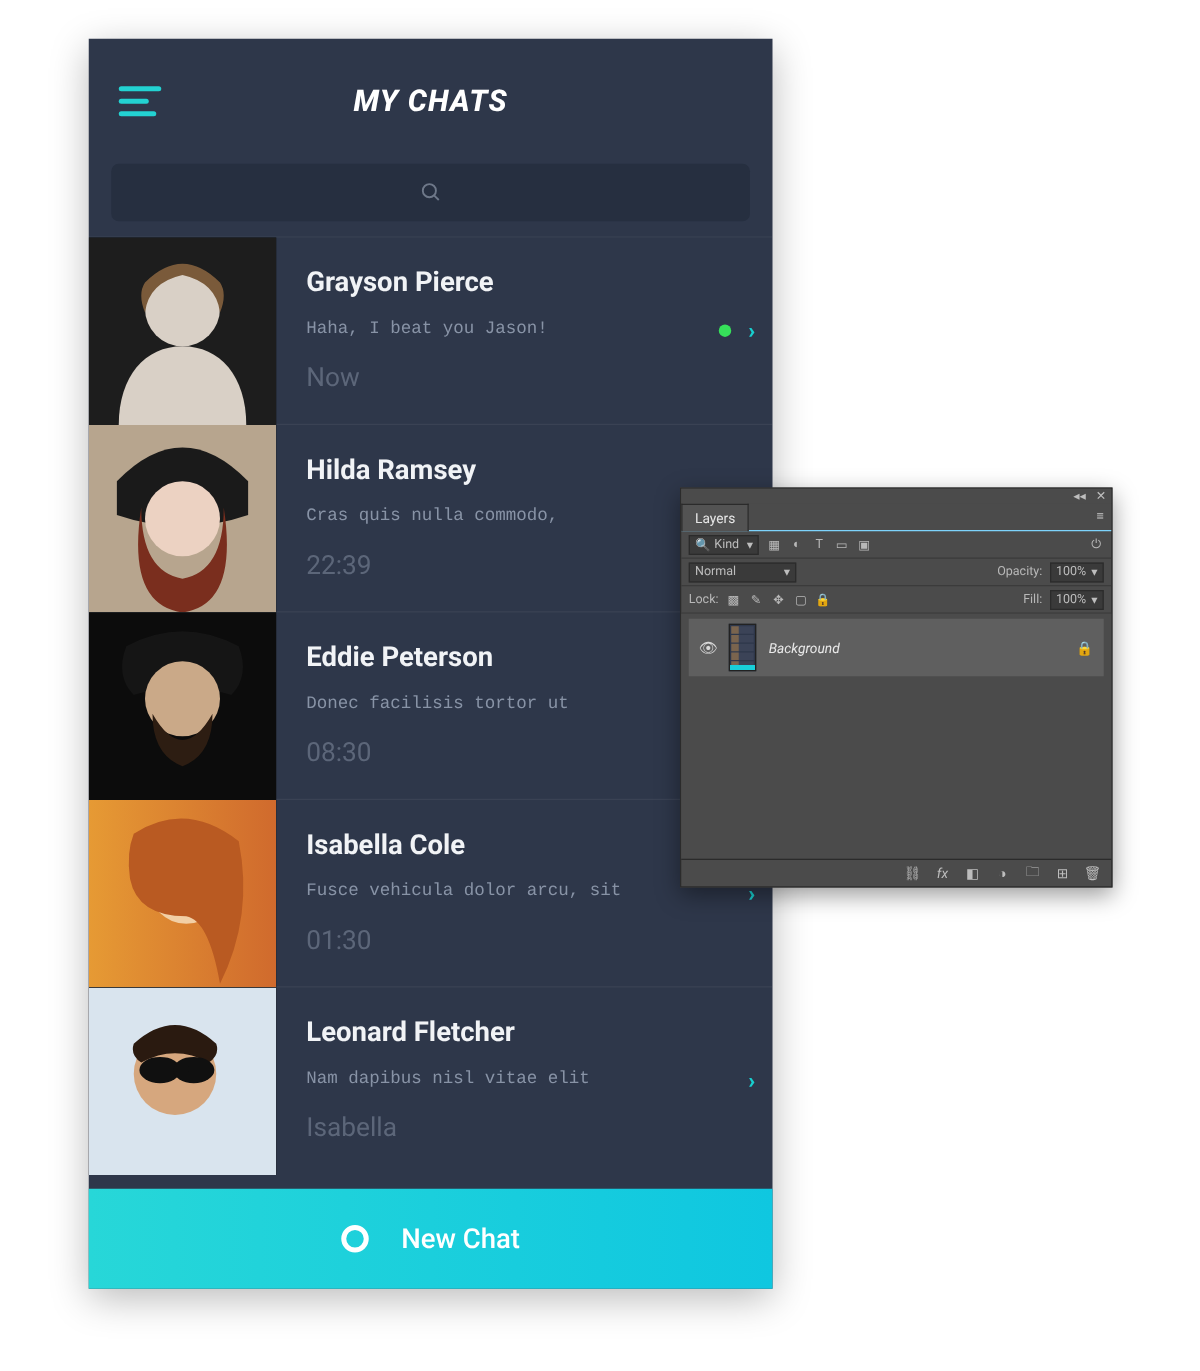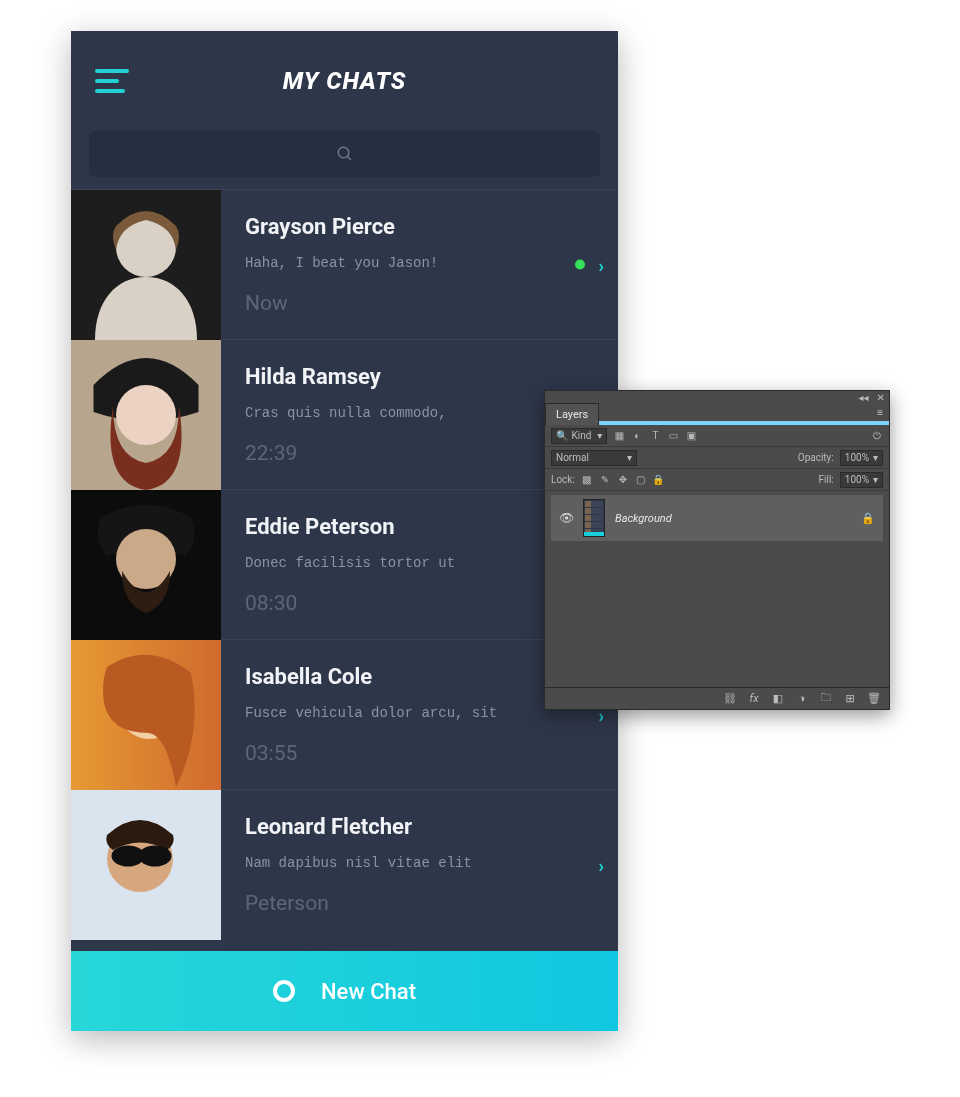--- a/index.html
+++ b/index.html
@@ -100,22 +100,22 @@
     box-shadow: 0 6px 18px rgba(0,0,0,0.4);
     display:flex; flex-direction:column;
     border: 1px solid #2b2b2b;
   }
   .panel-top {
     height:12px; display:flex; justify-content:flex-end; align-items:center; gap:8px; padding:0 4px;
     background:#4b4b4b;
   }
   .panel-top .tiny { font-size:10px; color:#bdbdbd; cursor:pointer; }
   .panel-tabs {
-    height:22px; display:flex; align-items:flex-start; background:#4b4b4b;
-    border-bottom:4px solid #7dd3fc;
+    height:22px; display:flex; align-items:center; background:#4b4b4b;
+    border-bottom:1px solid #7dd3fc;
   }
   .tab {
     padding:4px 10px; background:#535353; color:#e6e6e6; font-size:11px;
     border:1px solid #2b2b2b; border-bottom:none;
     cursor:pointer;
   }
   .panel-row1, .panel-row2, .panel-row3 {
     height:22px; padding:0 6px; display:flex; align-items:center; gap:6px;
     border-bottom:1px solid #3b3b3b;
     font-size:10px;
@@ -236,42 +236,42 @@
               </linearGradient>
             </defs>
             <rect width="100" height="100" fill="url(#g3)"></rect>
             <circle cx="52" cy="46" r="20" fill="#f2cfa5"></circle>
             <path d="M24 18 Q52 0 80 22 Q88 62 70 98 Q64 64 52 62 Q26 62 22 42 Q20 28 24 18Z" fill="#b95a22"></path>
           </svg>
       </div>
       <div class="chat-body">
         <div class="chat-name">Isabella Cole</div>
         <div class="chat-msg">Fusce vehicula dolor arcu, sit</div>
-        <div class="chat-time">03:55</div>
+        <div class="chat-time">01:30</div>
         <div class="row-right">
           <span class="chev">›</span>
         </div>
       </div>
     </div>
 
     <div class="chat-row">
       <div class="avatar">
         <svg viewBox="0 0 100 100">
             <rect width="100" height="100" fill="#d9e4ee"></rect>
             <circle cx="46" cy="46" r="22" fill="#d6a77e"></circle>
             <path d="M24 30 Q46 10 68 30 Q70 36 64 40 Q46 30 28 40 Q22 36 24 30Z" fill="#2a1a10"></path>
             <ellipse cx="38" cy="44" rx="11" ry="7" fill="#101010"></ellipse>
             <ellipse cx="56" cy="44" rx="11" ry="7" fill="#101010"></ellipse>
             <rect x="47" y="42" width="6" height="3" fill="#101010"></rect>
           </svg>
       </div>
       <div class="chat-body">
         <div class="chat-name">Leonard Fletcher</div>
         <div class="chat-msg">Nam dapibus nisl vitae elit</div>
-        <div class="chat-time">Peterson</div>
+        <div class="chat-time">Isabella</div>
         <div class="row-right">
           <span class="chev">›</span>
         </div>
       </div>
     </div>
 
   </div>
 
   <div class="new-chat">
     <span class="ring"></span>

